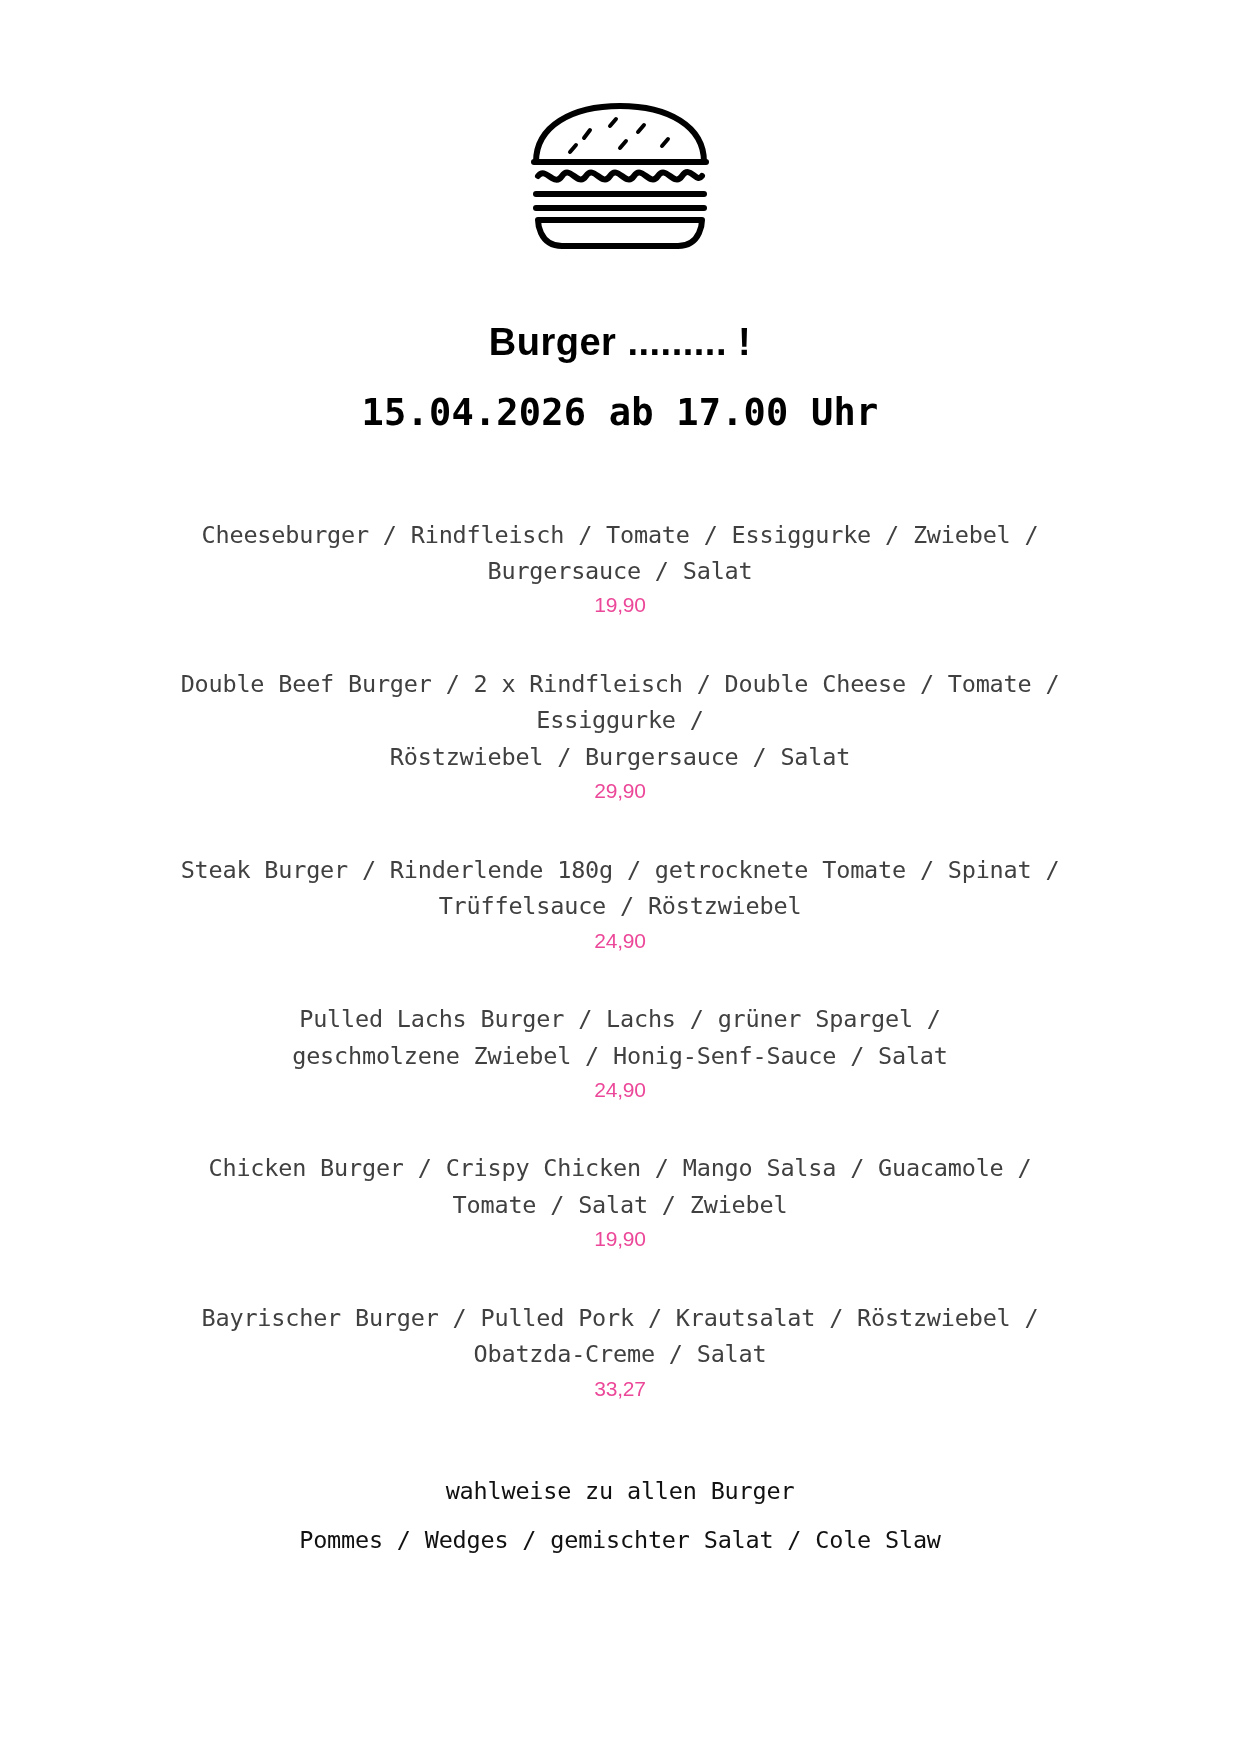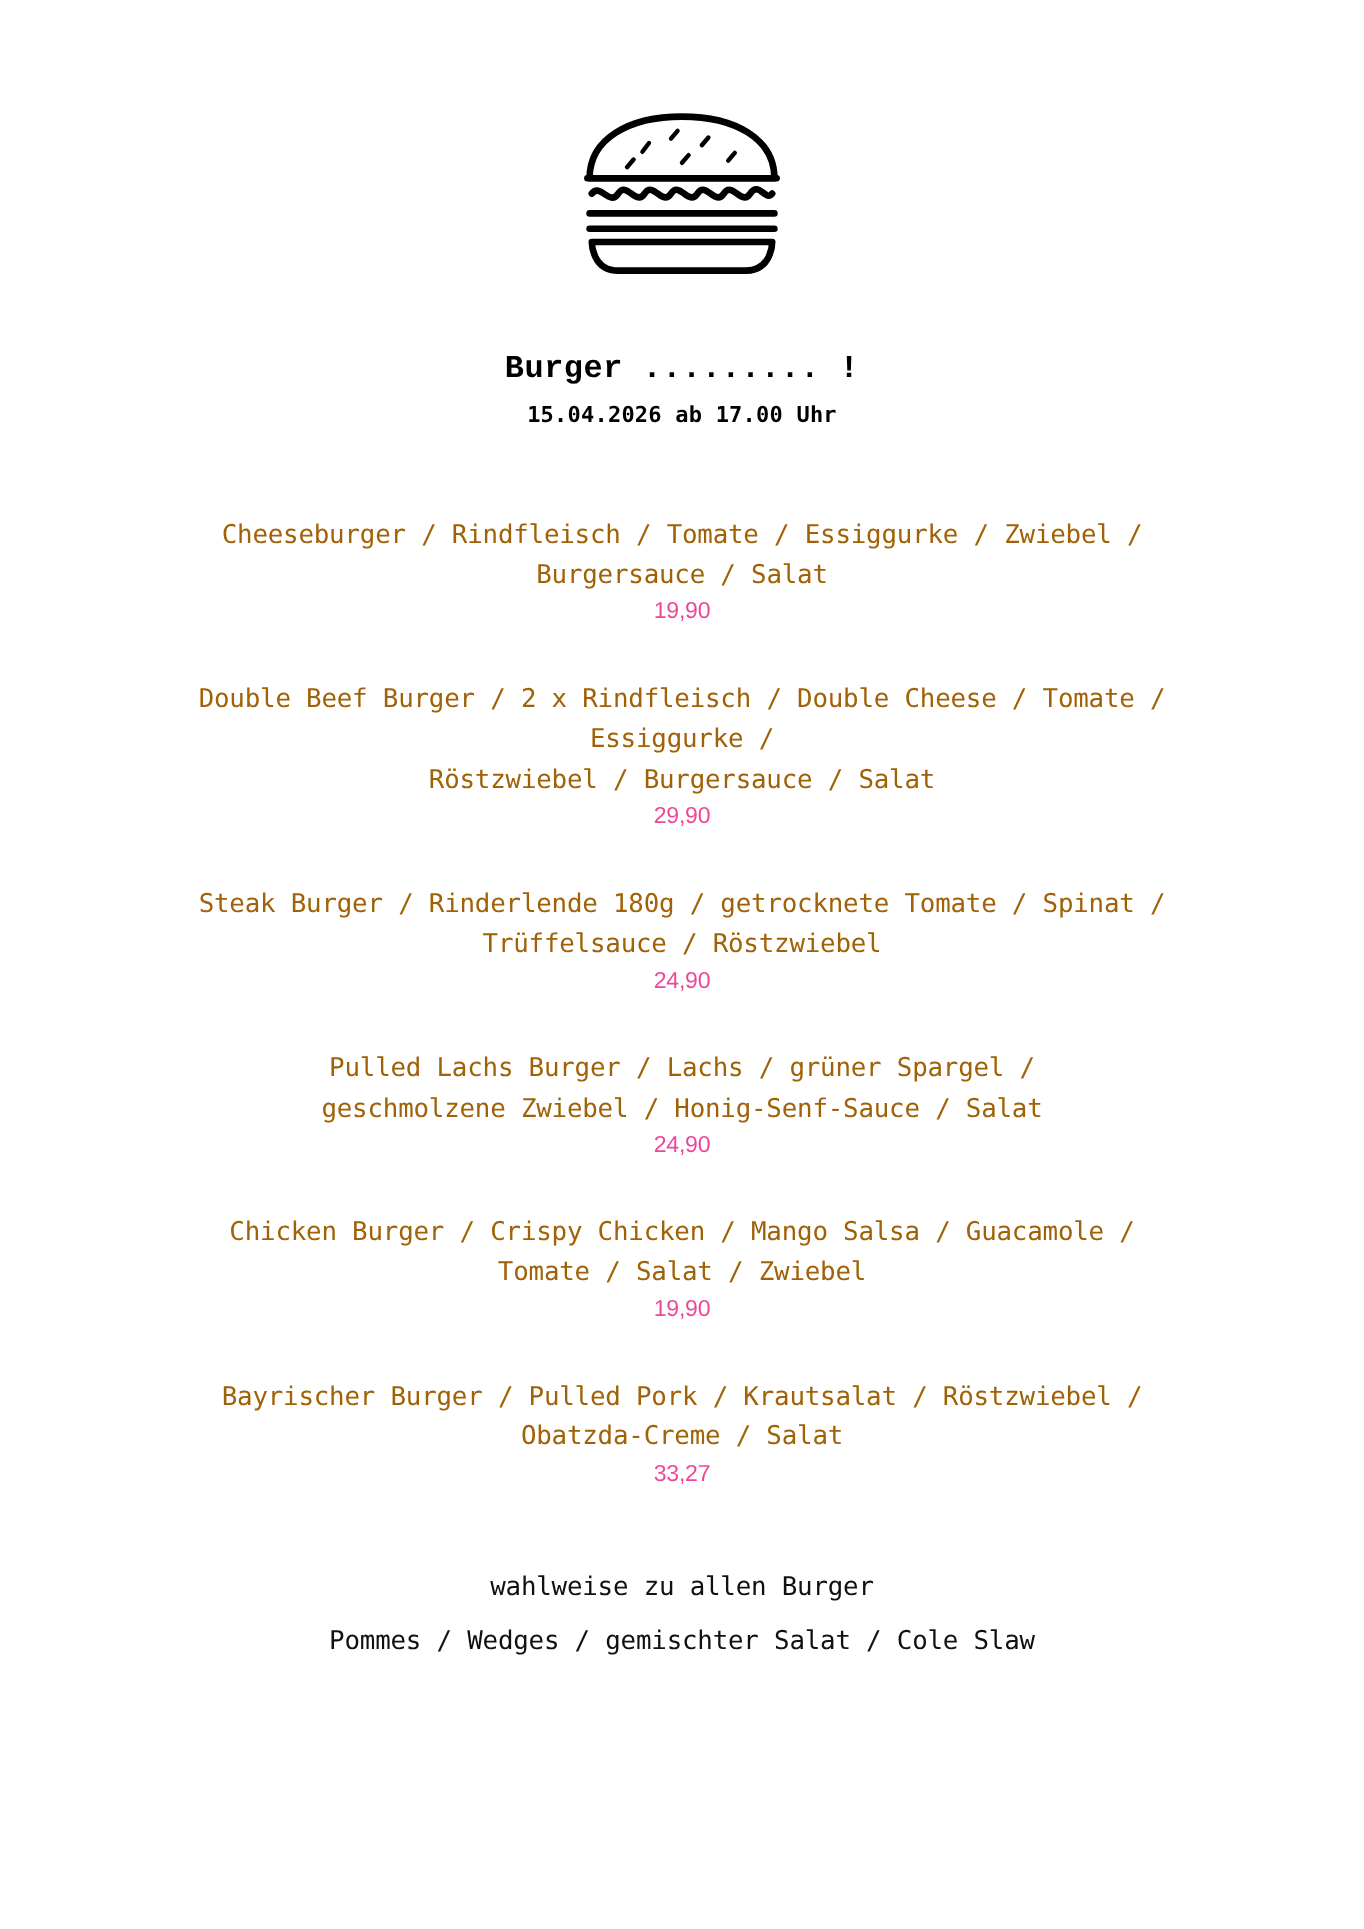--- a/index.html
+++ b/index.html
@@ -41,52 +41,52 @@
     display: block;
   }
 
   
   .title-block {
     margin-top: 58px;
     text-align: center;
     line-height: 1.5;
   }
   .title-main {
-    font-family: Liberation Mono, monospace;
+    font-family: Liberation Sans, sans-serif;
     font-weight: bold;
-    font-size: 29px;
+    font-size: 38px;
     letter-spacing: 0.5px;
     color: #000;
   }
   .title-date {
     font-family: "DejaVu Sans Mono", monospace;
     font-weight: bold;
-    font-size: 20px;
+    font-size: 37px;
     letter-spacing: 0.2px;
     color: #000;
-    margin-top: 4px;
+    margin-top: 14px;
   }
 
   
   .menu {
     margin-top: 76px;
     width: 900px;
     text-align: center;
   }
   .menu-item {
     margin-bottom: 44px;
   }
   .menu-item:last-child {
     margin-bottom: 0;
   }
   .item-desc {
     font-family: "DejaVu Sans Mono", monospace;
     font-size: 23.5px;
     line-height: 1.55;
-    color: #a16207;
+    color: #404040;
     letter-spacing: -0.2px;
     white-space: pre-line;
   }
   .item-price {
     font-family: Liberation Sans, sans-serif;
     font-size: 21px;
     line-height: 1.55;
     color: #ec4899;
     letter-spacing: -0.2px;
   }

